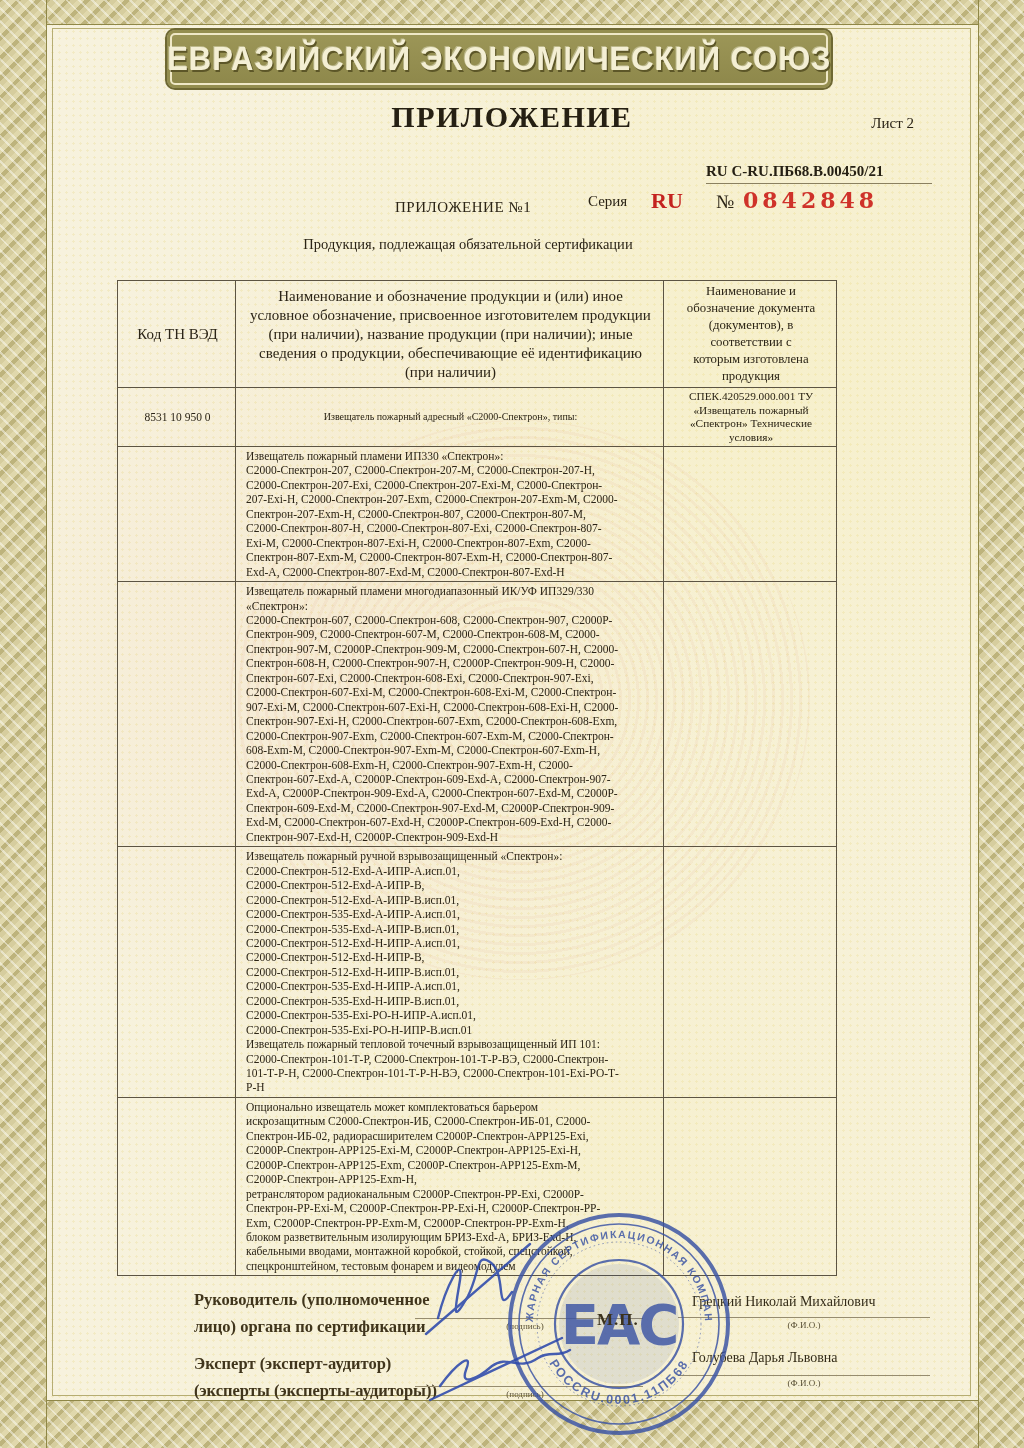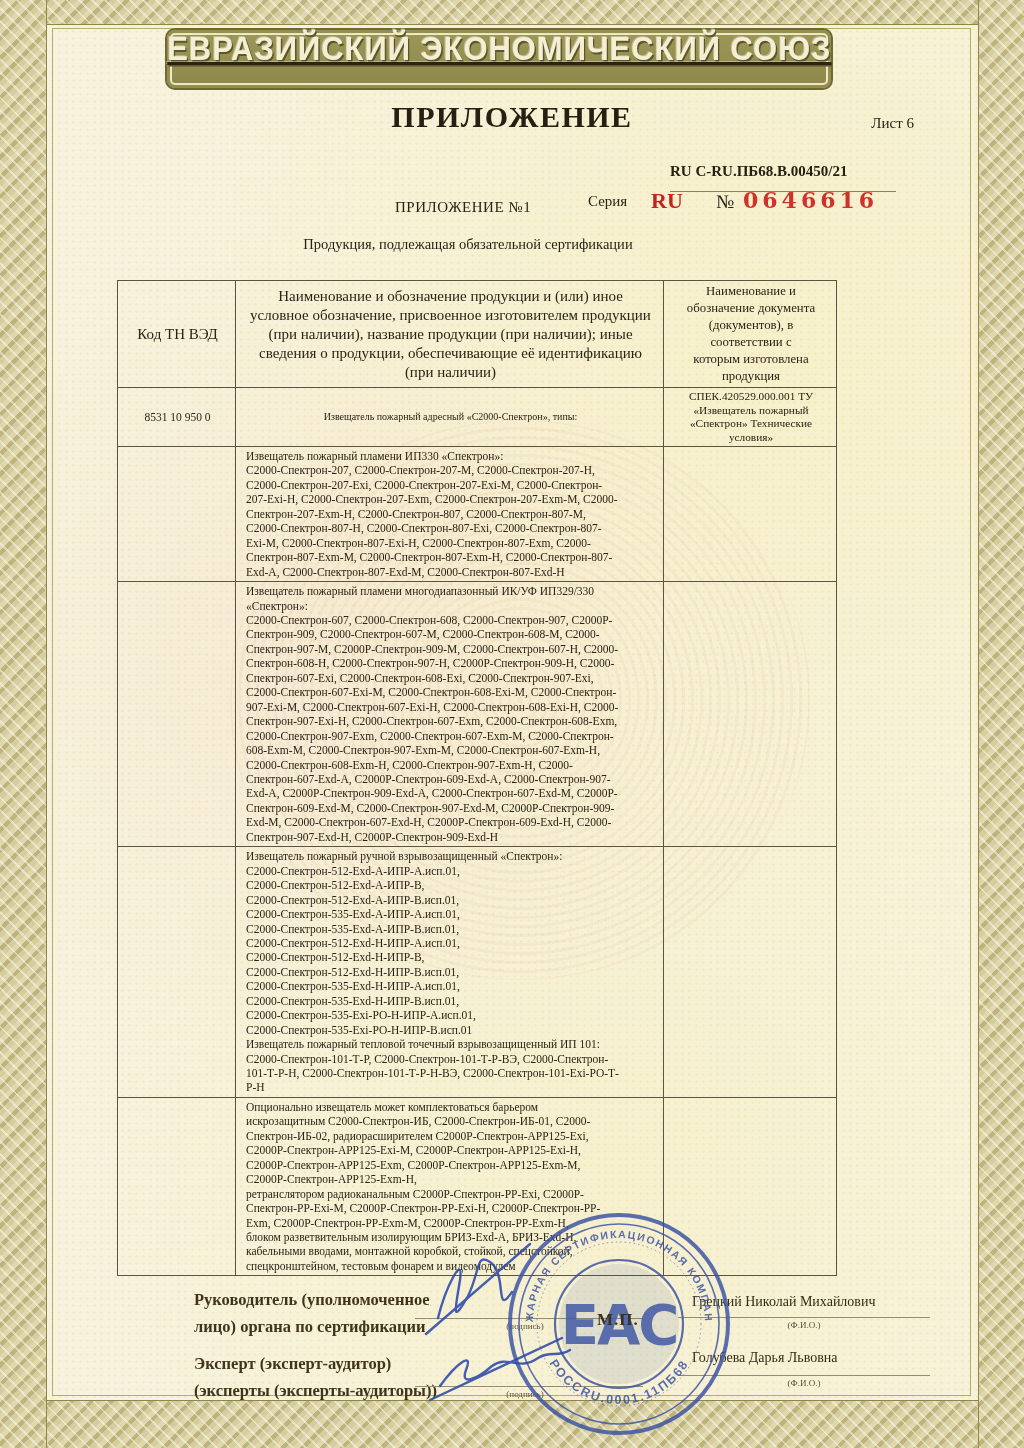--- a/index.html
+++ b/index.html
@@ -37,35 +37,35 @@
     left:230px;top:420px;width:580px;height:560px;z-index:1;border-radius:50%;
     background:repeating-radial-gradient(circle at 50% 50%, rgba(214,130,96,.07) 0 3px, transparent 3px 9px);
   }
 
   
   .banner{
     left:165px;top:28px;width:664px;height:58px;z-index:2;
     background:linear-gradient(#9d9758,#8d874a);
     border:2px solid #6e6833;border-radius:10px;
     box-shadow:inset 0 0 0 3px #948e4f, inset 0 0 0 5px #efe8c6;
-    display:flex;align-items:flex-start;justify-content:center;text-decoration:underline;
+    display:flex;align-items:center;justify-content:center;
   }
   .banner span{
     display:inline-block;transform:scaleX(.94);
     font-family:"Liberation Sans", sans-serif;font-weight:bold;font-size:33px;
     letter-spacing:1px;color:#f4efd4;text-shadow:1.5px 1.5px 0 #5c5628, -1px -1px 0 rgba(255,255,240,.35);
     white-space:nowrap;
   }
 
   .doc-title{left:0;top:100px;width:1024px;text-align:center;z-index:2;
     font-size:30px;font-weight:bold;letter-spacing:1.5px;color:#262013;}
   .sheet{right:110px;top:115px;z-index:2;font-size:15px;}
   .subtitle{left:205px;top:157px;z-index:2;font-size:21px;font-weight:bold;letter-spacing:.4px;color:#262013;}
-  .certnum{left:670px;top:163px;width:226px;z-index:2;font-size:15px;font-weight:bold;
-    border-bottom:1px solid #8a8060;padding-bottom:11px;color:#262013;}
+  .certnum{left:706px;top:163px;width:226px;z-index:2;font-size:15px;font-weight:bold;
+    border-bottom:1px solid #8a8060;padding-bottom:3px;color:#262013;}
   .appendix-no{left:395px;top:199px;z-index:2;font-size:15px;letter-spacing:.5px;}
   .series-label{left:588px;top:193px;z-index:2;font-size:15px;}
   .series-value{left:651px;top:188px;z-index:2;font-size:22px;font-weight:bold;}
   .num-sign{left:716px;top:191px;z-index:2;font-size:19px;}
   .blank-number{left:743px;top:187px;z-index:2;font-size:22px;font-weight:bold;letter-spacing:4px;
     font-family:"DejaVu Serif", serif;}
   .section-title{left:0;top:236px;width:936px;text-align:center;z-index:2;font-size:14.5px;}
 
   
   table.main{position:absolute;left:117px;top:280px;width:719px;z-index:2;
@@ -124,27 +124,27 @@
   <div class="band band-bottom"></div>
   <div class="band band-left"></div>
   <div class="band band-right"></div>
   <div class="abs frame"></div>
   <div class="abs rosette"></div>
 
   <div class="abs banner">
     <span>ЕВРАЗИЙСКИЙ ЭКОНОМИЧЕСКИЙ СОЮЗ</span>
   </div>
   <div class="abs doc-title">ПРИЛОЖЕНИЕ</div>
-  <div class="abs sheet">Лист 6</div>
+  <div class="abs sheet">Лист 2</div>
   <div class="abs certnum">RU С-RU.ПБ68.В.00450/21</div>
   <div class="abs appendix-no">ПРИЛОЖЕНИЕ №1</div>
   <div class="abs series-label">Серия</div>
   <div class="abs series-value" style="color:#c4231f;">RU</div>
   <div class="abs num-sign">№</div>
-  <div class="abs blank-number" style="color:#cf322a;">0646616</div>
+  <div class="abs blank-number" style="color:#cf322a;">0842848</div>
   <div class="abs section-title">Продукция, подлежащая обязательной сертификации</div>
 
   <table class="main">
     <colgroup>
         <col style="width:118px">
         <col style="width:428px">
         <col style="width:173px">
       </colgroup>
     <tbody>
         <tr class="rh-header">

